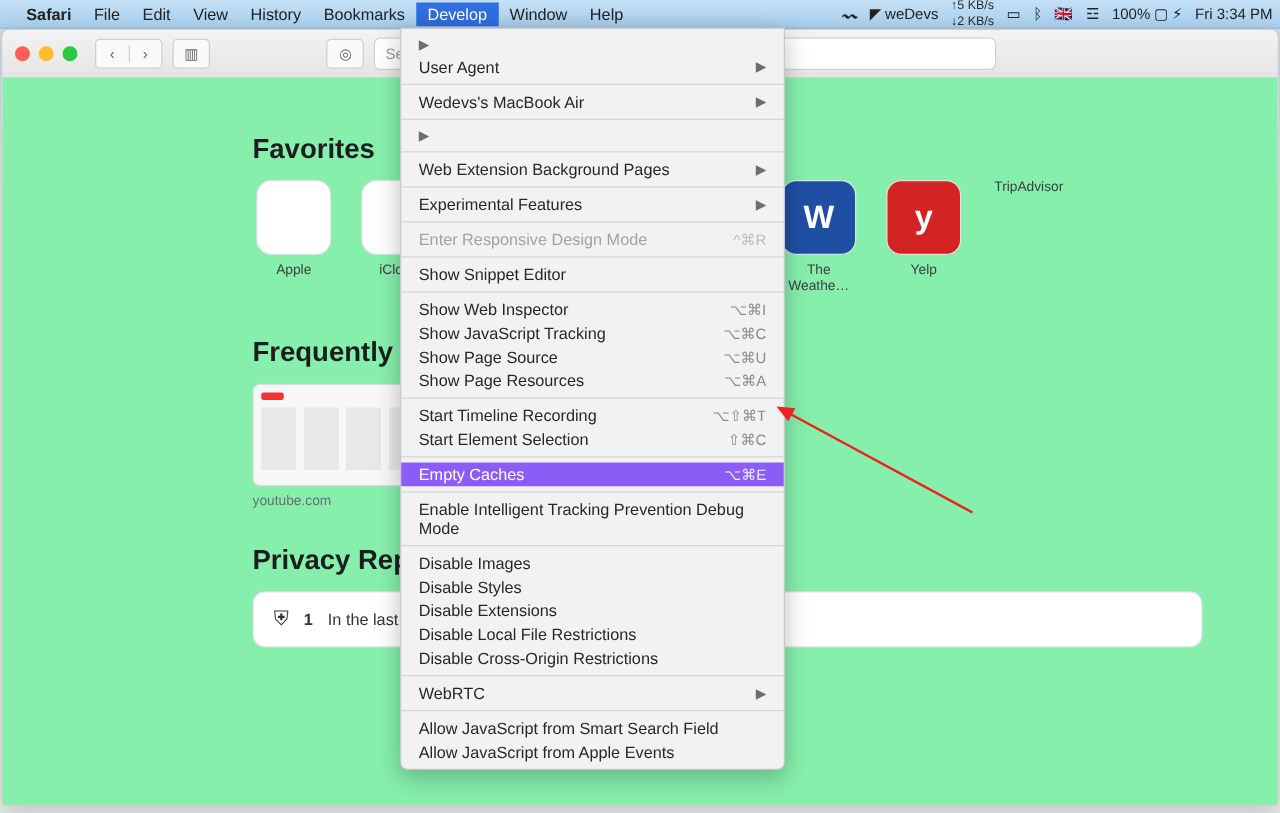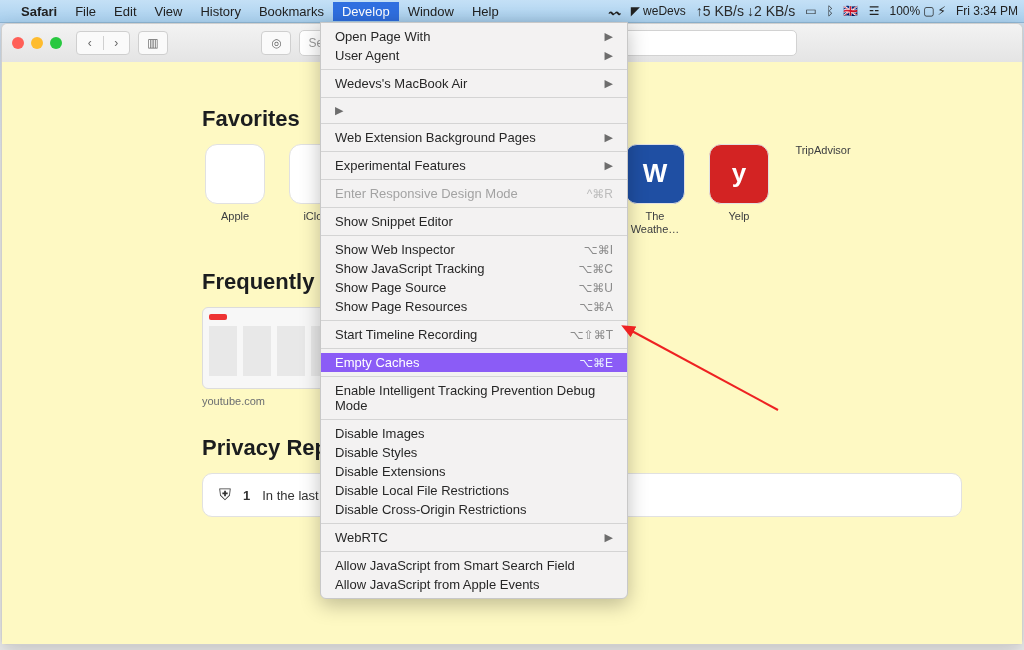--- a/index.html
+++ b/index.html
@@ -17,21 +17,21 @@
 .tl{width:12px;height:12px;border-radius:50%}
 .tl.r{background:#ff5f57}
 .tl.y{background:#febc2e}
 .tl.g{background:#28c840}
 .tb-btn{height:22px;border:1px solid #cfcfcf;border-radius:4px;background:#fafafa;display:flex;align-items:center;justify-content:center;color:#666;font-size:12px}
 .navbtn{width:52px;display:flex}
 .navbtn span{flex:1;text-align:center}
 .navbtn span:first-child{border-right:1px solid #d0d0d0}
 .sq{width:28px}
 .addr{flex:1;max-width:480px;margin:0 auto;height:24px;border:1px solid #d2d2d2;border-radius:5px;background:#fff;display:flex;align-items:center;padding:0 8px;color:#9a9a9a;font-size:12px}
-.content{position:absolute;top:38px;left:0;right:0;bottom:0;background:#fef9c3;padding:28px 60px 0 200px;overflow:hidden}
+.content{position:absolute;top:38px;left:0;right:0;bottom:0;background:#86efac;padding:28px 60px 0 200px;overflow:hidden}
 .section-h{font-size:22px;font-weight:700;color:#1b1d1f;margin:16px 0 12px 0}
 .favrow{display:flex;gap:18px}
 .fav{width:66px;text-align:center;font-size:11px;color:#3b3d40;line-height:1.15}
 .fav .tile{width:58px;height:58px;border-radius:12px;margin:0 auto 6px;display:flex;align-items:center;justify-content:center;font-size:26px;color:#fff;font-weight:700}
 .fav .lbl{display:block}
 .freq{display:flex;gap:22px}
 .thumb{width:128px;text-align:left;font-size:11px;color:#6a6d71}
 .thumb .img{width:128px;height:80px;border:1px solid #dcdcdc;border-radius:6px;background:#f7f7f7;margin-bottom:6px;position:relative;overflow:hidden}
 .thumb .img::before{content:"";position:absolute;top:6px;left:6px;width:18px;height:6px;background:#e33;border-radius:2px}
 .thumb .img::after{content:"";position:absolute;top:18px;left:6px;right:6px;height:50px;background:repeating-linear-gradient(90deg,#e8e8e8 0,#e8e8e8 28px,#f7f7f7 28px,#f7f7f7 34px)}
@@ -44,21 +44,21 @@
 .mi .a{color:#8b8b8b;font-size:12px}
 .mi .chev{font-size:11px;color:#6d6d6d}
 .mi.disabled{color:#a3a3a3}
 .mi.disabled .a{color:#bcbcbc}
 .mi.hl{background:#8b5cf6;color:#fff}
 .mi.hl .a{color:#eaf2ff}
 .sep{height:1px;background:#d4d4d4;margin:4px 0}
 
 .arrow{position:absolute;pointer-events:none;z-index:60}
 
-.nets{font-size:14px;line-height:1;display:inline-flex;align-items:flex-end;color:#2b2b2b}
+.nets{font-size:10px;line-height:1;display:inline-flex;flex-direction:column;align-items:flex-end;color:#2b2b2b}
 </style>
 </head>
 <body>
 
 <div class="screen">
 
   <div class="menubar">
     <span class="apple"></span>
     <span class="m" style="font-weight:600">Safari</span>
     <span id="mbar-items"><span class="m">File</span><span class="m">Edit</span><span class="m">View</span><span class="m">History</span><span class="m">Bookmarks</span><span class="m sel">Develop</span><span class="m">Window</span><span class="m">Help</span></span>
@@ -147,21 +147,20 @@
       <div class="pr-card">
         <span class="shield">⛨</span>
         <b>1</b>
         <span>In the last …</span>
       </div>
     </div>
   </div>
 
   <div class="menu" id="devmenu">
       <div class="mi">
-        <span class="t">Open Page With</span>
         <span class="chev">▶</span>
       </div>
       <div class="mi">
         <span class="t">User Agent</span>
         <span class="chev">▶</span>
       </div>
       <div class="sep"></div>
       <div class="mi">
         <span class="t">Wedevs's MacBook Air</span>
         <span class="chev">▶</span>
@@ -203,20 +202,24 @@
         <span class="a">⌥⌘U</span>
       </div>
       <div class="mi">
         <span class="t">Show Page Resources</span>
         <span class="a">⌥⌘A</span>
       </div>
       <div class="sep"></div>
       <div class="mi">
         <span class="t">Start Timeline Recording</span>
         <span class="a">⌥⇧⌘T</span>
+      </div>
+      <div class="mi">
+        <span class="t">Start Element Selection</span>
+        <span class="a">⇧⌘C</span>
       </div>
       <div class="sep"></div>
       <div class="mi hl">
         <span class="t">Empty Caches</span>
         <span class="a">⌥⌘E</span>
       </div>
       <div class="sep"></div>
       <div class="mi">
         <span class="t">Enable Intelligent Tracking Prevention Debug Mode</span>
       </div>

